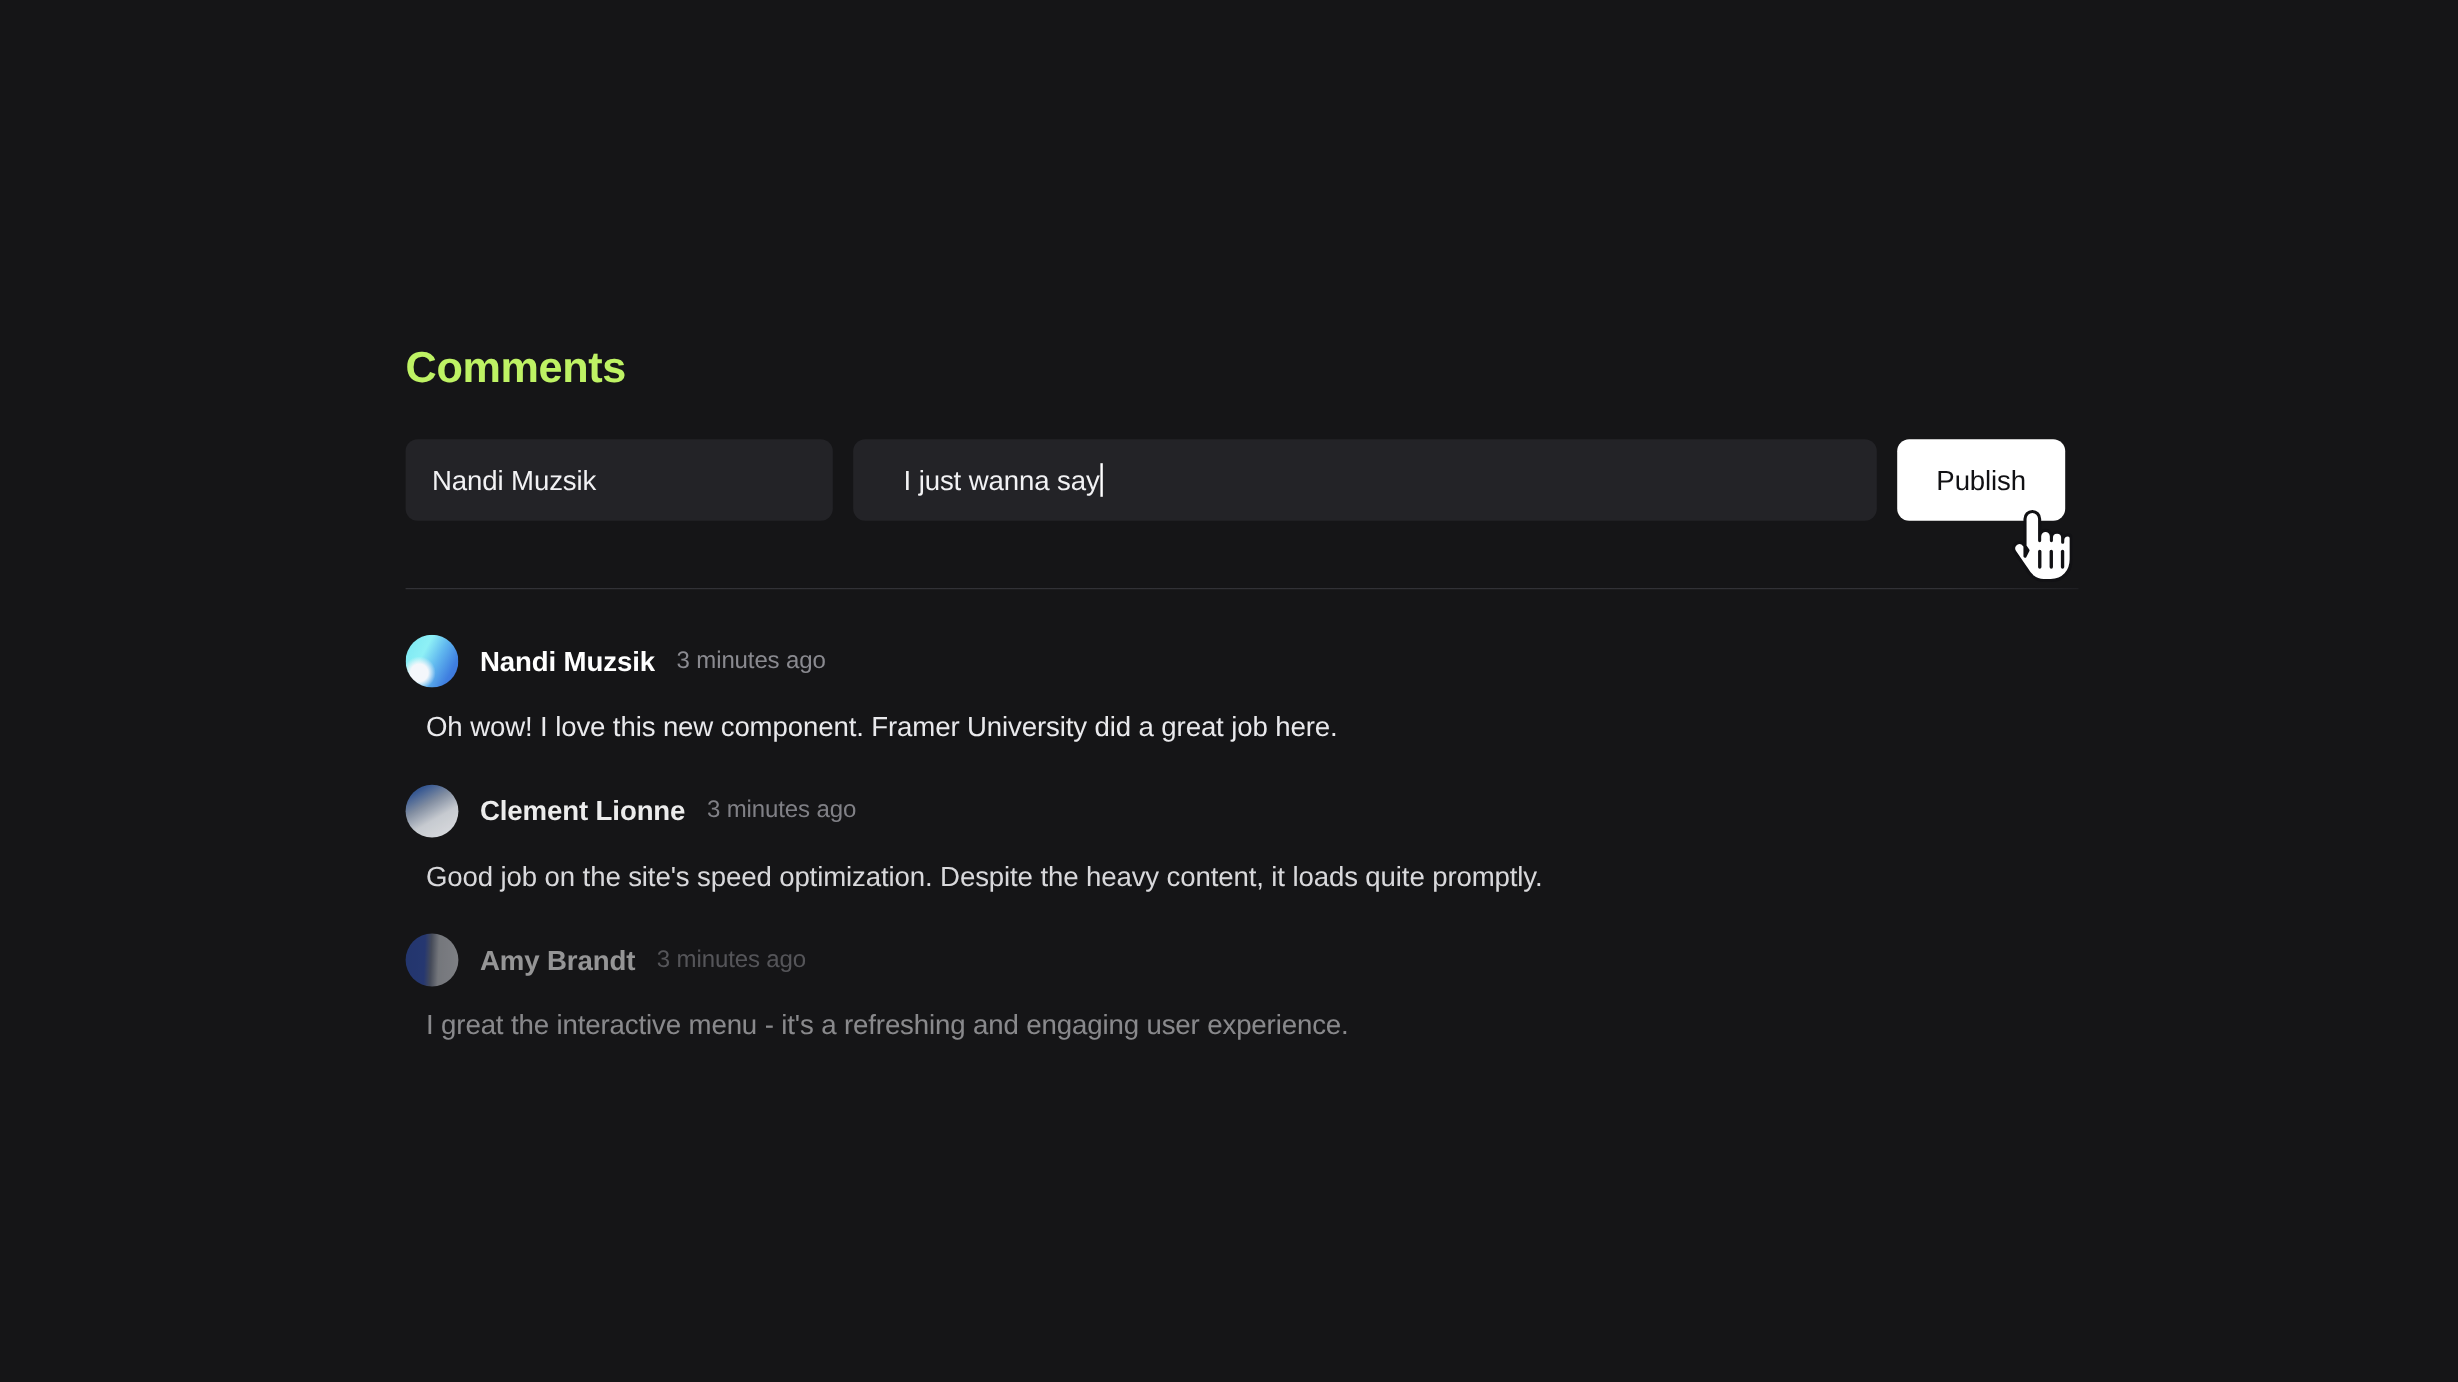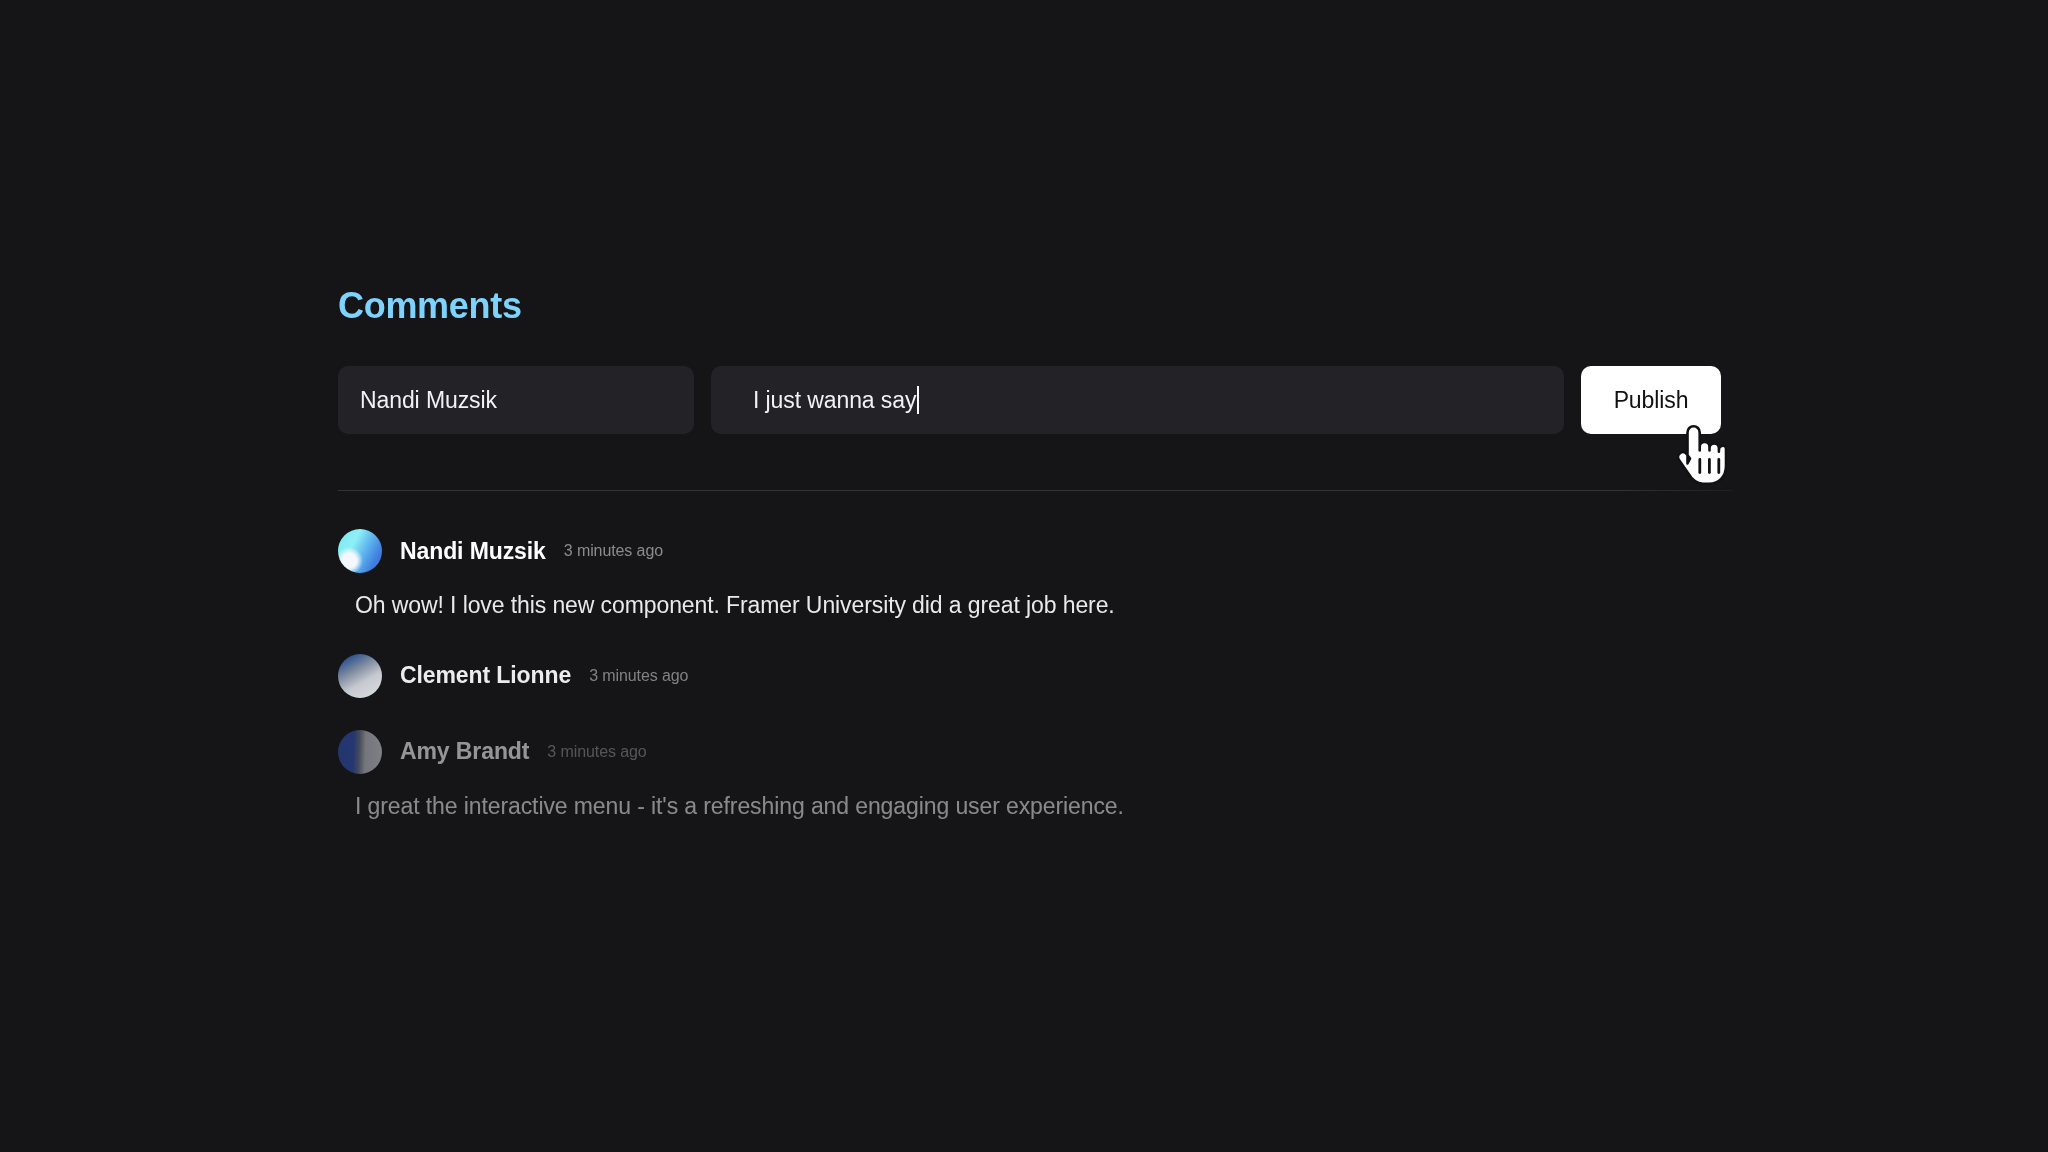--- a/index.html
+++ b/index.html
@@ -25,21 +25,21 @@
   .comments-widget {
     position: absolute;
     left: 338px;
     top: 288px;
     width: 1394px;
   }
 
   .section-title {
     font-size: 36px;
     font-weight: bold;
-    color: #7dd3fc;
+    color: #bef264;
     letter-spacing: -0.3px;
     margin: 0 0 42px 0;
     line-height: 1;
   }
 
   
   .composer {
     display: flex;
     align-items: flex-start;
     gap: 17px;
@@ -157,21 +157,21 @@
   }
 
   .author {
     font-size: 23px;
     font-weight: bold;
     color: #ffffff;
     letter-spacing: -0.1px;
   }
 
   .timestamp {
-    font-size: 16px;
+    font-size: 20px;
     color: #8a8a90;
     letter-spacing: -0.1px;
   }
 
   .comment-body {
     margin-top: 16px;
     margin-left: 17px;
     font-size: 23px;
     line-height: 1.42;
     color: #e9e9ec;
@@ -233,20 +233,21 @@
         </div>
         <div class="comment-body">Oh wow! I love this new component. Framer University did a great job here.</div>
       </div>
 
       <div class="comment-item fade-1">
         <div class="comment-head">
           <div class="avatar av-2"></div>
           <span class="author">Clement Lionne</span>
           <span class="timestamp">3 minutes ago</span>
         </div>
+        <div class="comment-body">Good job on the site's speed optimization. Despite the heavy content, it loads quite promptly.</div>
       </div>
 
       <div class="comment-item fade-2">
         <div class="comment-head">
           <div class="avatar av-3"></div>
           <span class="author">Amy Brandt</span>
           <span class="timestamp">3 minutes ago</span>
         </div>
         <div class="comment-body">I great the interactive menu - it's a refreshing and engaging user experience.</div>
       </div>

